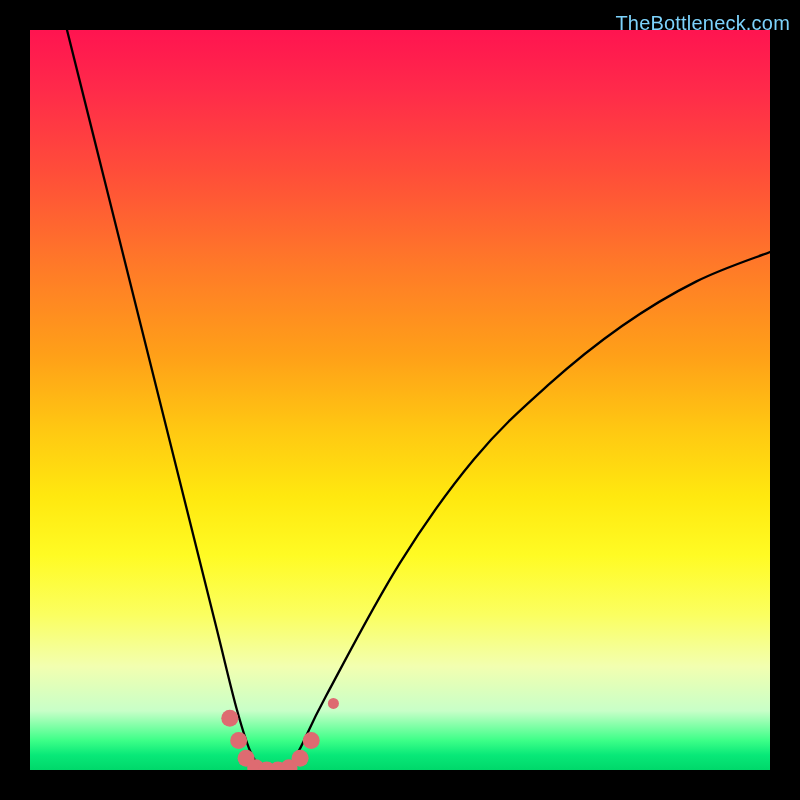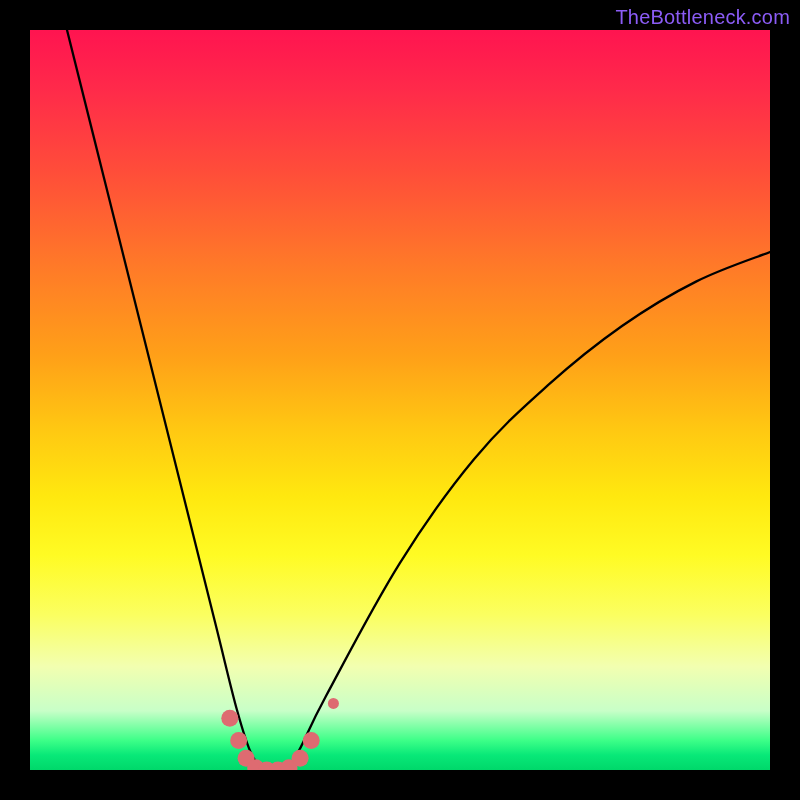--- a/index.html
+++ b/index.html
@@ -29,23 +29,23 @@
       #fbff60 79%,
       #f2ffb0 86%,
       #c8ffc8 92%,
       #3dff88 96%,
       #08e878 98%,
       #00d86a 100%
     );
   }
   .watermark {
     position: absolute;
-    top: 6px;
+    top: 12px;
     right: 10px;
-    color: #8b5cf6;
+    color: #7dd3fc;
     font-size: 20px;
     font-weight: 500;
     letter-spacing: 0.2px;
     user-select: none;
   }
   svg.curve {
     position: absolute;
     left: 0;
     top: 0;
     width: 740px;

